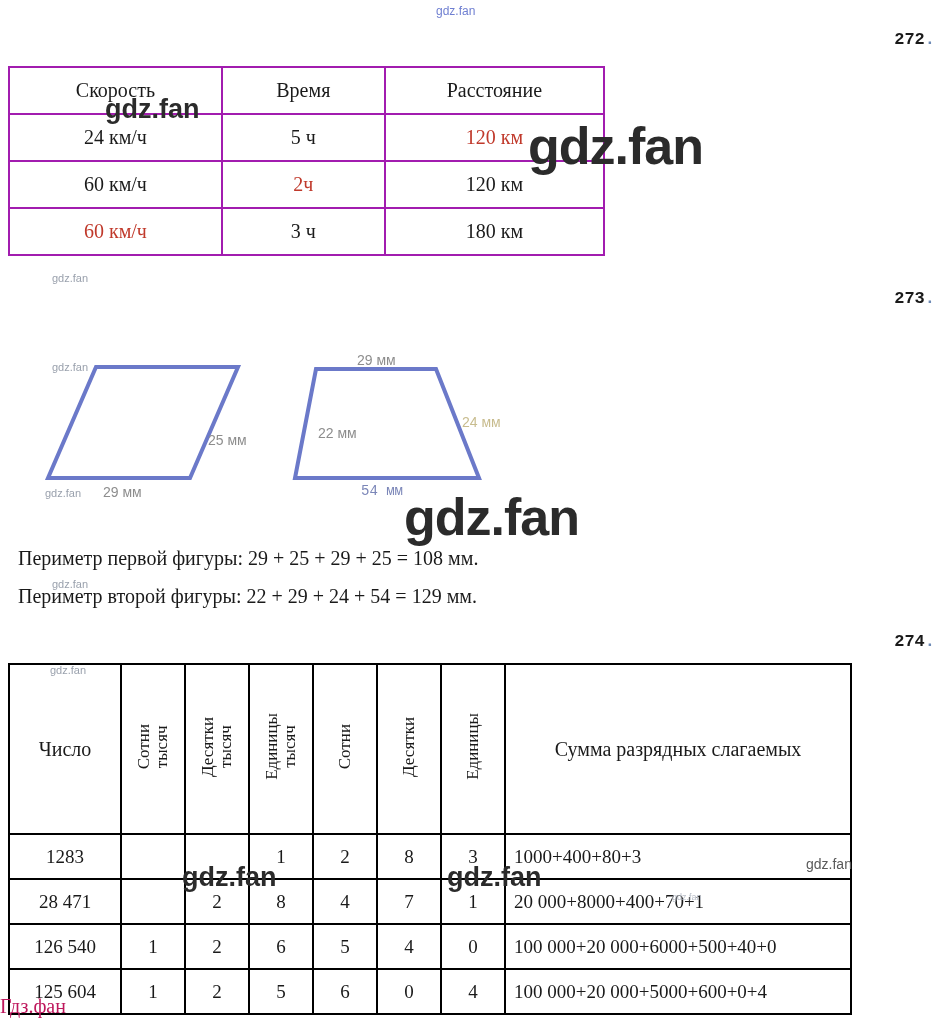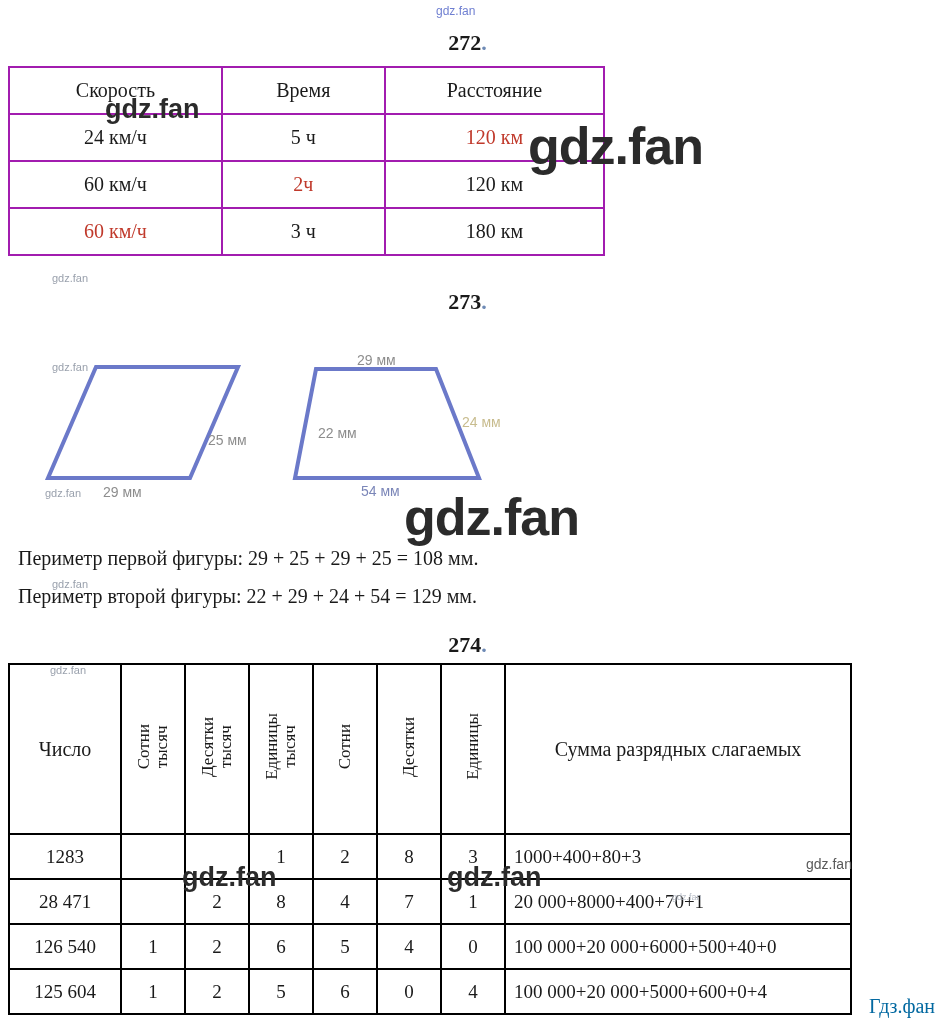--- a/index.html
+++ b/index.html
@@ -7,21 +7,21 @@
     width:935px;height:1027px;position:relative;background:#ffffff;
     font-family:"Liberation Serif", serif;color:#1a1a1a;overflow:hidden;
   }
   .wm{position:absolute;color:#bfc5cf;font-family:"Liberation Sans",sans-serif;
       pointer-events:none;user-select:none;white-space:nowrap;}
   .wm-big{font-size:52px;color:#2b2b2b;font-weight:700;letter-spacing:-1px;}
   .wm-mid{font-size:27px;color:#2b2b2b;font-weight:700;}
   .wm-sm{font-size:11px;color:#9aa1ad;}
   .wm-xs{font-size:9px;color:#b8bec8;}
   .wm-blue{font-size:12px;color:#6f7fd1;}
-  .task-num{text-align:center;font-size:22px;font-weight:bold;}
+  .task-num{text-align:right;font-size:17px;font-weight:bold;font-family:Liberation Mono, monospace;}
   .task-num .dot{font-weight:bold;color:#6e8ab5;}
 
   
   #t272{position:absolute;left:8px;top:66px;width:597px;border-collapse:collapse;}
   #t272 td{border:2px solid #a21caf;text-align:center;font-size:20px;height:43px;
            font-family:"Liberation Serif",serif;}
   #t272 td.c1{width:214px;}
   #t272 td.c2{width:163px;}
   #t272 td.c3{width:220px;}
   .red{color:#c0392b;}
@@ -37,22 +37,22 @@
   #t274 td,#t274 th{border:2px solid #000;text-align:center;font-size:19px;
                     font-family:"Liberation Serif",serif;padding:0;}
   #t274 .hdr-num{width:110px;font-size:20px;text-align:center;}
   #t274 .vert{width:62px;}
   #t274 .vert span{writing-mode:vertical-rl;transform:rotate(180deg);
                    display:inline-block;font-size:17px;line-height:1.05;padding:4px 0;}
   #t274 .sum-hdr{font-size:20px;}
   #t274 td.body{height:43px;}
   #t274 td.sum{text-align:left;padding-left:8px;font-size:19px;}
   #t274 tr.head td{height:168px;vertical-align:middle;}
-  .footer{position:absolute;left:0;right:0;top:995px;text-align:right;
-          font-size:20px;color:#0369a1;}
+  .footer{position:absolute;left:0;right:0;top:995px;text-align:left;
+          font-size:20px;color:#be185d;}
 </style>
 </head>
 <body>
 
 <span class="wm wm-blue" style="left:436px;top:4px;">gdz.fan</span>
 
 <div class="task-num" style="position:absolute;left:0;right:0;top:30px;">
   <span>272</span><span class="dot">.</span>
 </div>
 
@@ -98,21 +98,21 @@
   </svg>
   <span class="wm wm-sm" style="left:52px;top:16px;">gdz.fan</span>
   <span class="wm wm-sm" style="left:45px;top:142px;">gdz.fan</span>
 
   <span style="position:absolute;left:208px;top:87px;font-family:'Liberation Sans',sans-serif;font-size:14px;color:#8d8d8d;">25 мм</span>
   <span style="position:absolute;left:103px;top:139px;font-family:'Liberation Sans',sans-serif;font-size:14px;color:#8d8d8d;">29 мм</span>
 
   <span style="position:absolute;left:357px;top:7px;font-family:'Liberation Sans',sans-serif;font-size:14px;color:#8d8d8d;">29 мм</span>
   <span style="position:absolute;left:318px;top:80px;font-family:'Liberation Sans',sans-serif;font-size:14px;color:#8d8d8d;">22 мм</span>
   <span style="position:absolute;left:462px;top:69px;font-family:'Liberation Sans',sans-serif;font-size:14px;color:#c8bc8e;">24 мм</span>
-  <span style="position:absolute;left:361px;top:138px;font-family:Liberation Sans, sans-serif;font-size:14px;color:#7b86b8;">54 мм</span>
+  <span style="position:absolute;left:361px;top:138px;font-family:Liberation Mono, monospace;font-size:14px;color:#7b86b8;">54 мм</span>
 </div>
 
 <span class="wm wm-big" style="left:404px;top:487px;">gdz.fan</span>
 
 <div class="peri" style="top:547px;">Периметр первой фигуры: 29 + 25 + 29 + 25 = 108 мм.</div>
 <span class="wm wm-sm" style="left:52px;top:578px;">gdz.fan</span>
 <div class="peri" style="top:585px;">Периметр второй фигуры: 22 + 29 + 24 + 54 = 129 мм.</div>
 
 <div class="task-num" style="position:absolute;left:0;right:0;top:632px;">
   <span>274</span><span class="dot">.</span>

